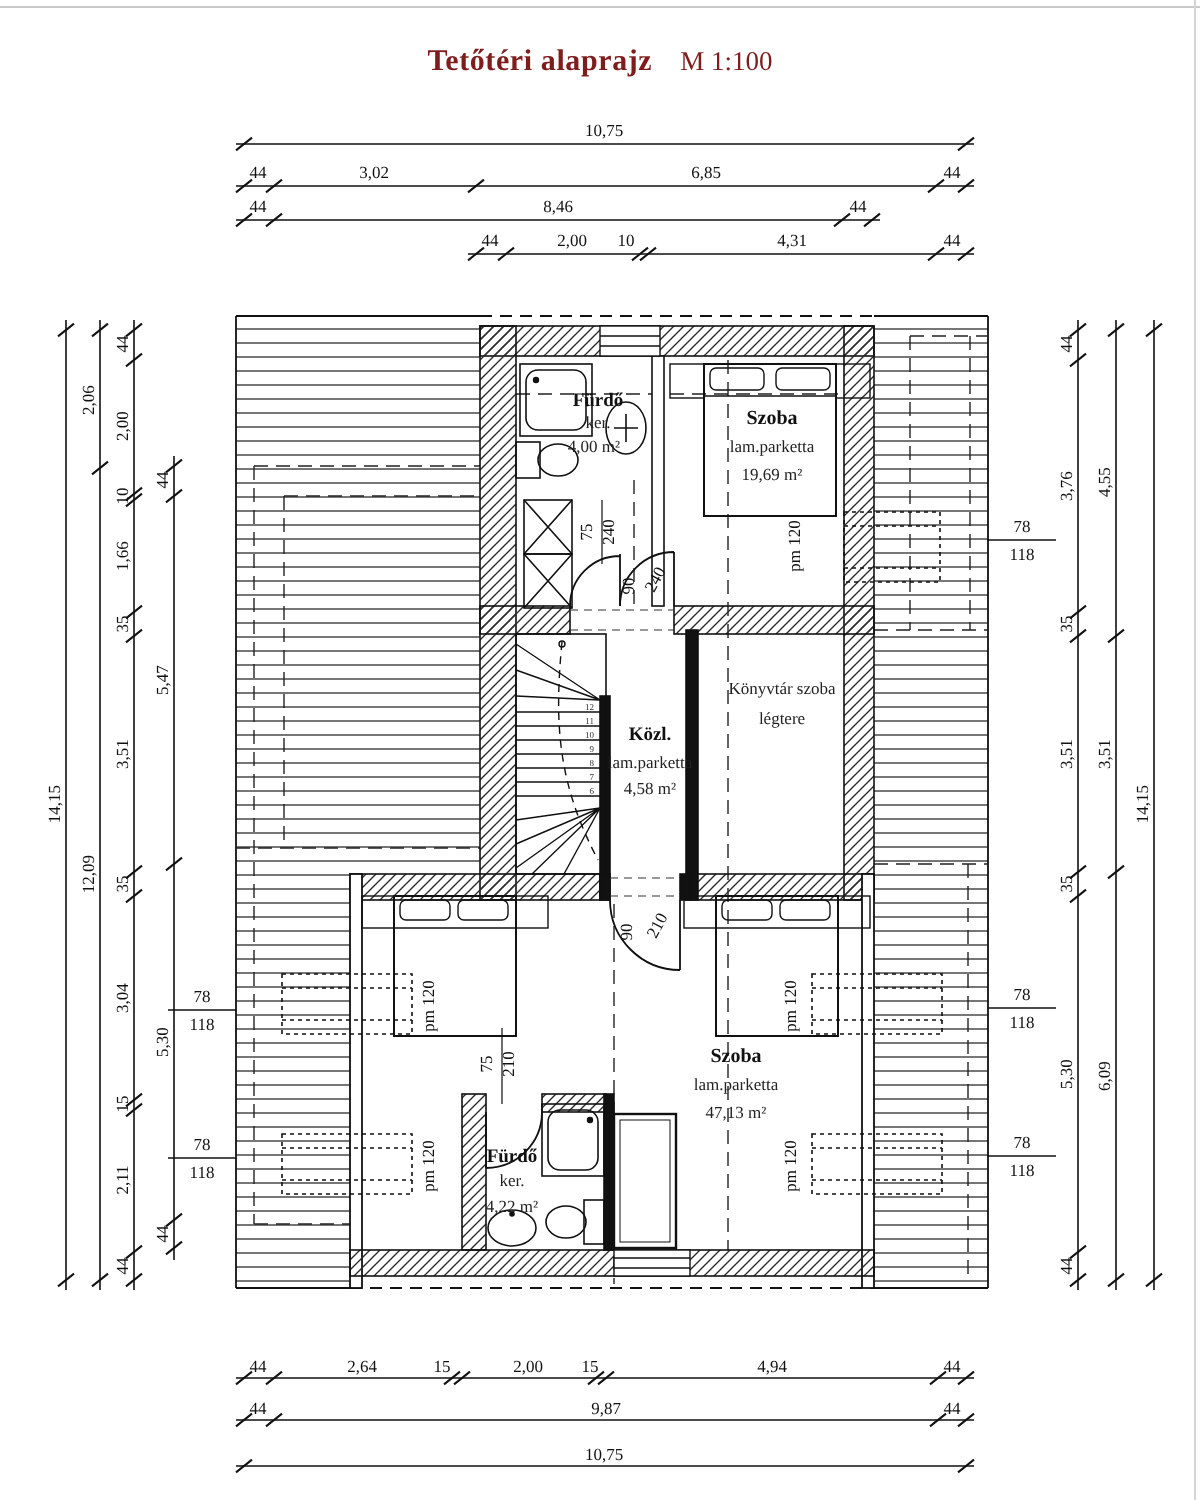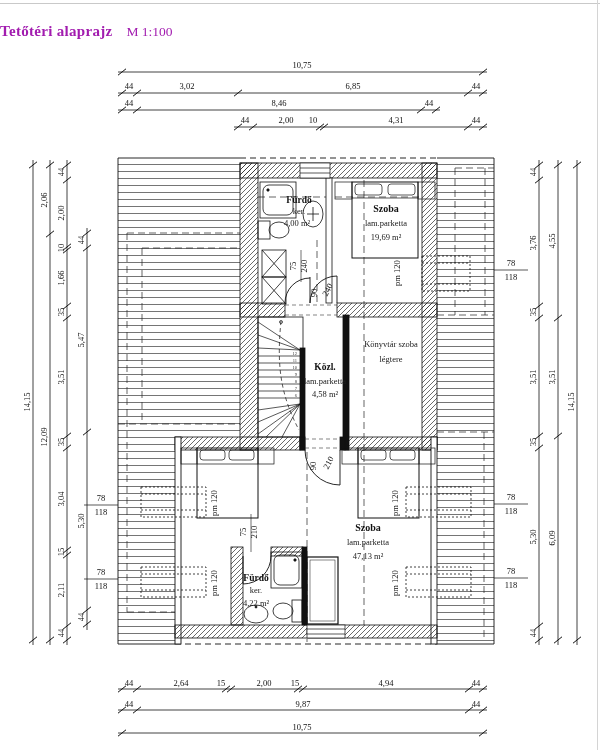--- a/index.html
+++ b/index.html
@@ -1,20 +1,20 @@
 <!DOCTYPE html>
 <html><head>
 <meta charset="utf-8">
 <style>
   html,body{margin:0;padding:0;background:#fff;}
   .page{position:relative;width:600px;height:750px;background:#fff;overflow:hidden;
         font-family:"Liberation Serif",serif;}
   .topline{position:absolute;left:0;top:3px;width:100%;height:1px;background:#c9c9c9;}
   .rightline{position:absolute;right:2px;top:0;width:1px;height:100%;background:#d4d4d4;}
-  .titlebar{position:absolute;left:0;top:22px;width:100%;color:#a21caf;}
+  .titlebar{position:absolute;left:0;top:22px;width:100%;text-align:center;color:#7f1d1d;}
   .titlebar .t1{font-weight:bold;font-size:15px;letter-spacing:.3px;}
   .titlebar .t2{font-size:13.5px;margin-left:14px;}
   svg{position:absolute;left:0;top:0;}
   text{fill:#111;}
   .dt{font-family:"Liberation Serif",serif;font-size:8.5px;}
   .rn{font-family:"Liberation Serif",serif;font-weight:bold;font-size:10px;}
   .rn2{font-family:"Liberation Serif",serif;font-weight:bold;font-size:9.5px;}
   .rs{font-family:"Liberation Serif",serif;font-size:8.5px;fill:#222;}
   .sn{font-family:"Liberation Serif",serif;font-size:4.5px;fill:#333;}
 </style>

